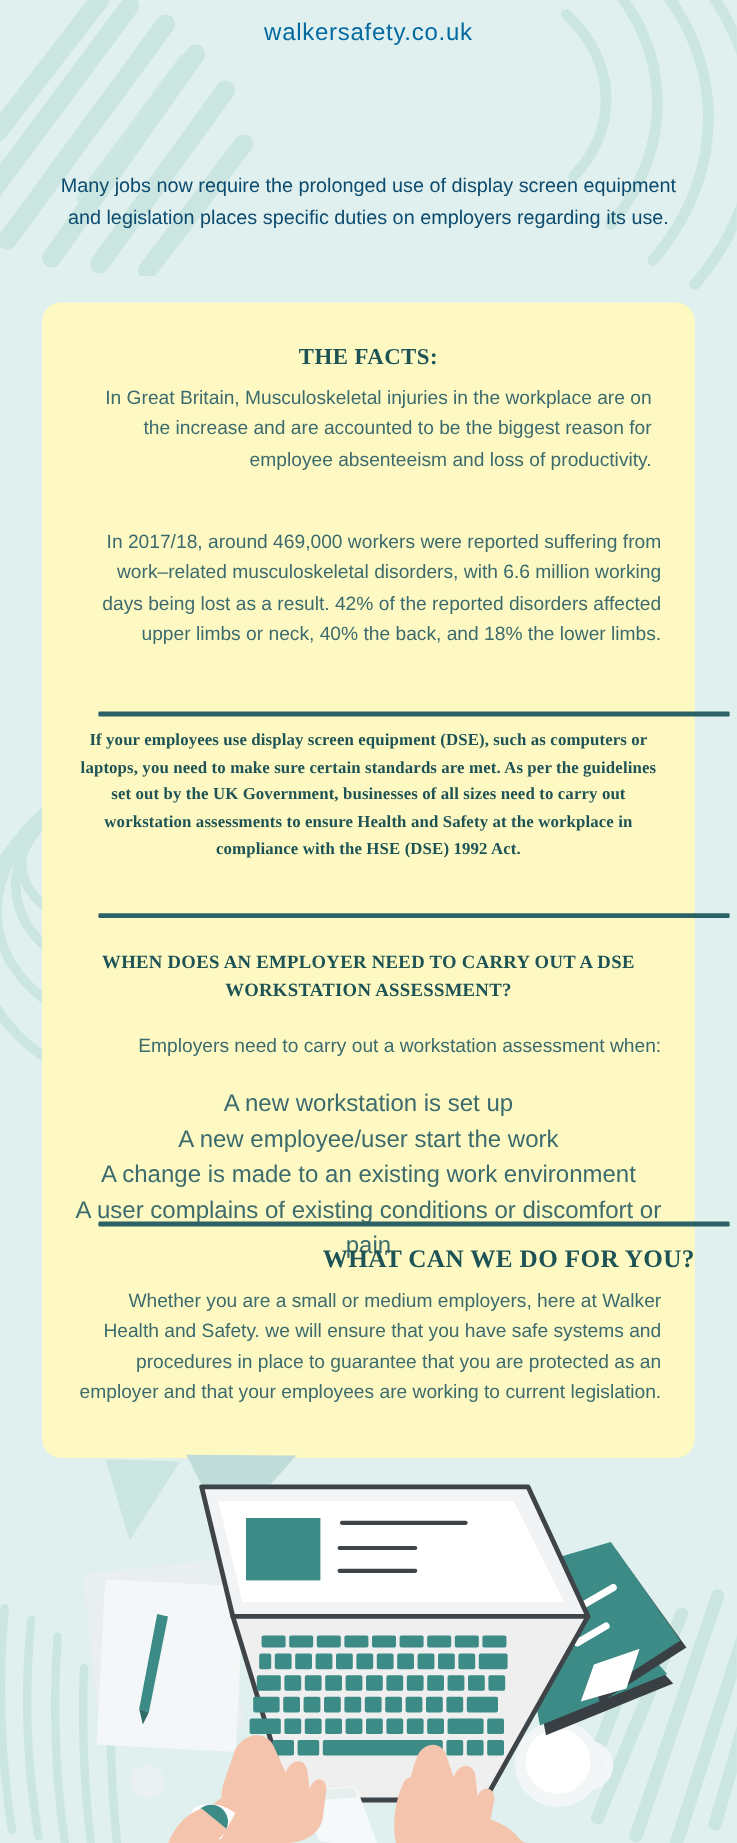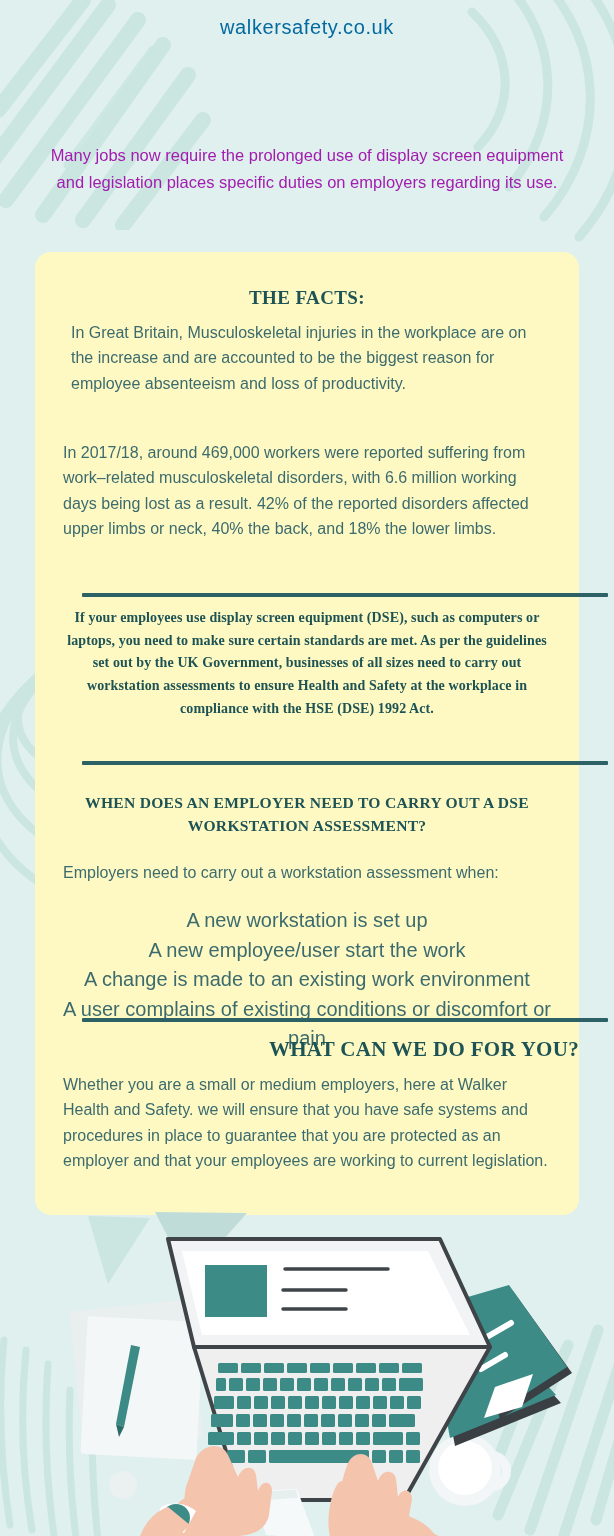--- a/index.html
+++ b/index.html
@@ -20,39 +20,39 @@
     position:absolute;top:16px;left:0;width:614px;text-align:center;
     font-size:20px;letter-spacing:.6px;color:#0369a1;font-weight:400;
   }
   .headline{
     position:absolute;top:52px;left:20px;width:574px;text-align:center;
     font-family:"Liberation Serif", serif;font-weight:bold;
     font-size:31px;line-height:1.28;color:#1e5355;letter-spacing:-0.2px;
   }
   .subhead{
     position:absolute;top:142px;left:48px;width:518px;text-align:center;
-    font-size:16.5px;line-height:1.62;color:#a21caf;
+    font-size:16.5px;line-height:1.62;color:#0c4a6e;
   }
 
   
   .card{
     position:absolute;left:35px;top:252px;width:544px;height:963px;
     background:#fef9c3;border-radius:16px;
   }
   .tail{
     position:absolute;left:155px;top:1212px;width:120px;height:68px;
   }
 
   .sec-title{
     text-align:center;font-family:"Liberation Serif", serif;font-weight:bold;
     color:#1e5355;
   }
   .facts-title{font-size:19px;letter-spacing:.4px;}
   .body-text{
-    text-align:left;color:#3c6b6e;font-size:16px;line-height:1.58;
+    text-align:right;color:#3c6b6e;font-size:16px;line-height:1.58;
   }
   .bold-block{
     text-align:center;color:#1e5355;font-family:"Liberation Serif", serif;
     font-weight:bold;font-size:14px;line-height:1.62;letter-spacing:.1px;
   }
   .hr{
     position:absolute;left:47px;width:526px;height:4px;background:#2c6166;border-radius:1px;
   }
   .q-title{
     font-size:15.6px;line-height:1.45;letter-spacing:.25px;

